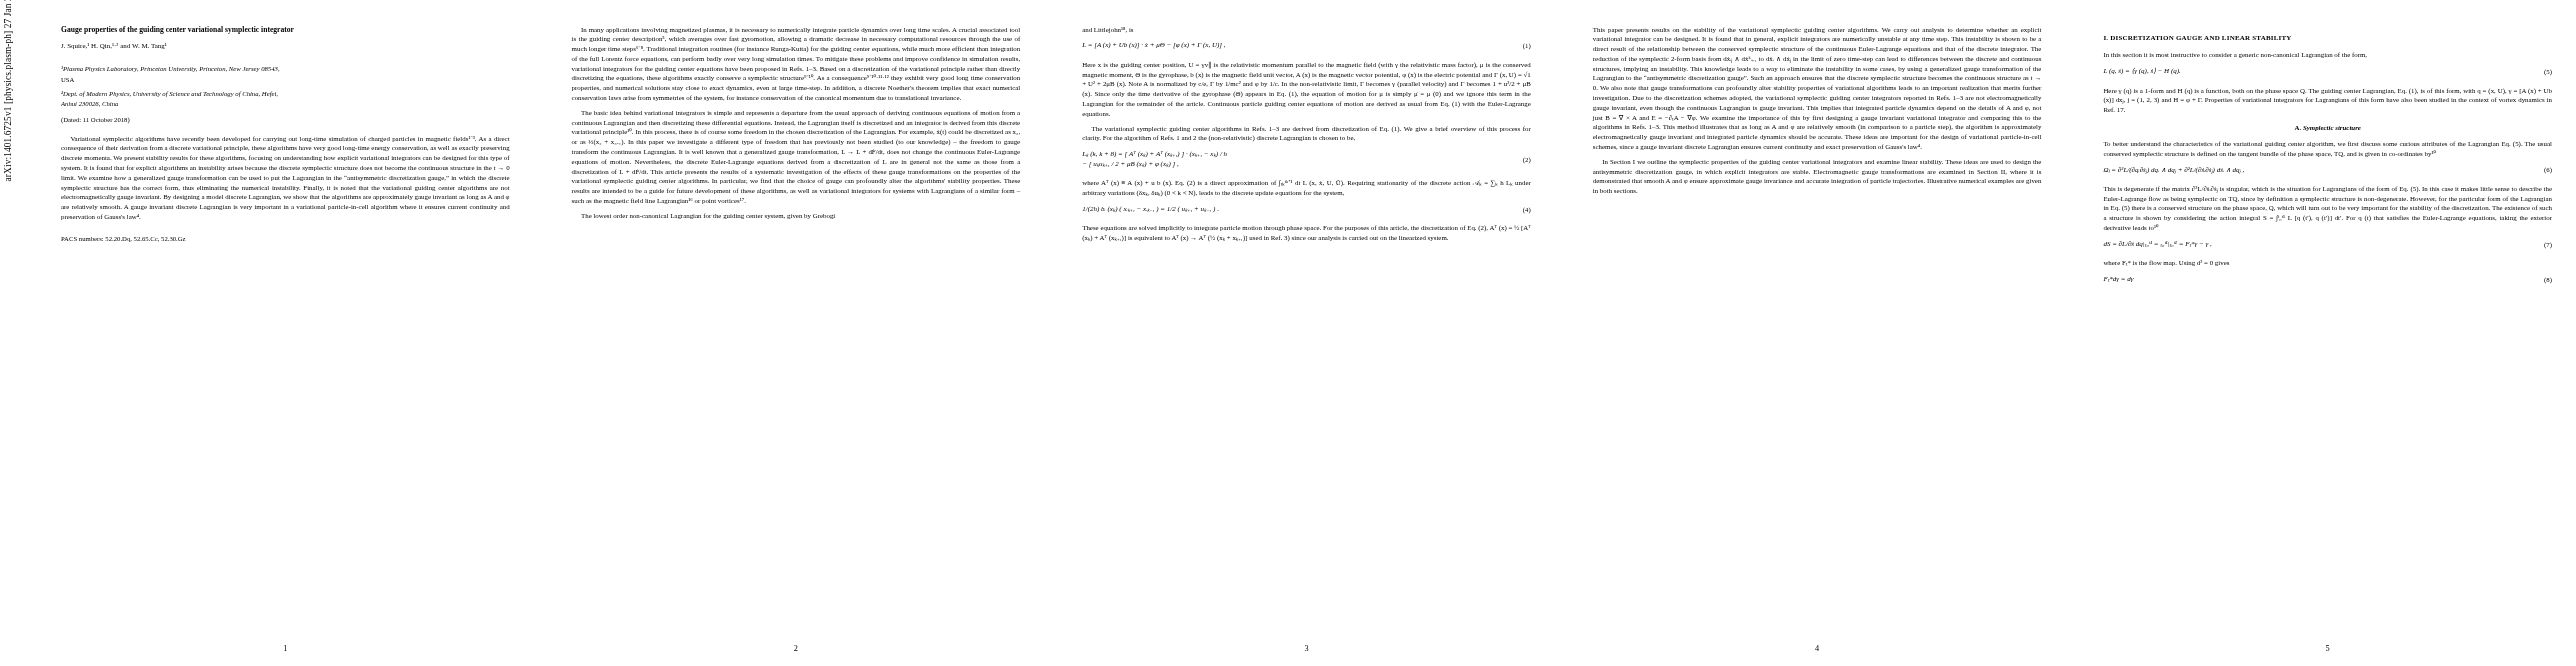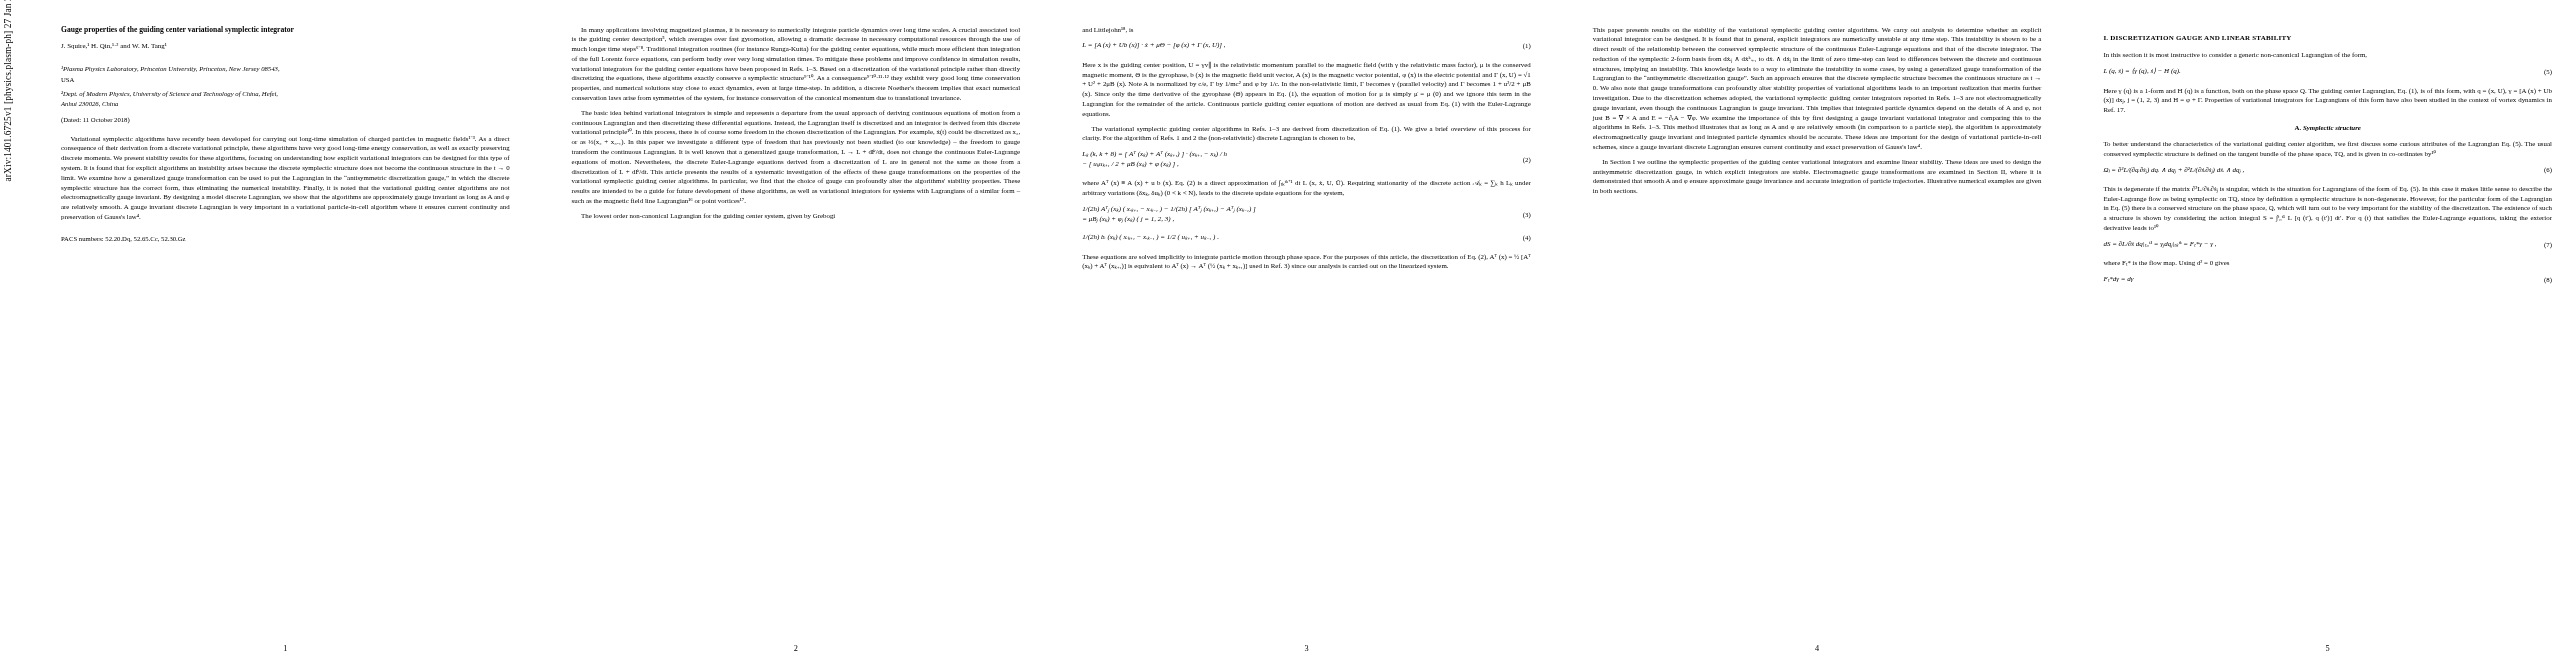--- a/index.html
+++ b/index.html
@@ -179,27 +179,20 @@
         <div class="eq">
           <span class="eq-body">
             <span class="eqline">Lₖ (k, k + 8) = [ Aᵀ (xₖ) + Aᵀ (xₖ₊₁) ] · (xₖ₊₁ − xₖ) / h</span>
             <span class="eqline">− [ uₖuₖ₊₁ / 2 + μB (xₖ) + φ (xₖ) ] ,</span>
           </span>
           <span class="tag">(2)</span>
         </div>
 
         <p class="noind">where Aᵀ (x) ≡ A (x) + u b (x). Eq. (2) is a direct approximation of ∫ₜₖᵗᵏ⁺¹ dt L (x, ẋ, U, Ū). Requiring stationarity of the discrete action 𝒜ₖ = ∑ₖ h Lₖ under arbitrary variations (δxₖ, δuₖ) (0 &lt; k &lt; N), leads to the discrete update equations for the system,</p>
 
-        <div class="eq">
-          <span class="eq-body">
-            <span class="eqline">1/(2h) Aᵀⱼ (xₖ) ( xᵢₖ₊₁ − xᵢₖ₋₁ ) − 1/(2h) [ Aᵀⱼ (xₖ₊₁) − Aᵀⱼ (xₖ₋₁) ]</span>
-            <span class="eqline">= μBⱼ (xₖ) + φⱼ (xₖ)       ( j = 1, 2, 3) ,</span>
-          </span>
-          <span class="tag">(3)</span>
-        </div>
 
         <div class="eq">
           <span class="eq-body">1/(2h) bᵢ (xₖ) ( xᵢₖ₊₁ − xᵢₖ₋₁ ) = 1/2 ( uₖ₊₁ + uₖ₋₁ ) .</span>
           <span class="tag">(4)</span>
         </div>
 
         <p class="noind">These equations are solved implicitly to integrate particle motion through phase space. For the purposes of this article, the discretization of Eq. (2), Aᵀ (x) = ½ [Aᵀ (xₖ) + Aᵀ (xₖ₊₁)] is equivalent to Aᵀ (x) → Aᵀ (½ (xₖ + xₖ₊₁)] used in Ref. 3) since our analysis is carried out on the linearized system.</p>
       </div>
       <div class="page-num">3</div>
     </div>
@@ -232,21 +225,21 @@
         <p class="noind">To better understand the characteristics of the variational guiding center algorithm, we first discuss some curious attributes of the Lagrangian Eq. (5). The usual conserved symplectic structure is defined on the tangent bundle of the phase space, TQ, and is given in co-ordinates by¹⁰</p>
 
         <div class="eq">
           <span class="eq-body">Ωₗ = ∂²L/(∂qᵢ∂ṡⱼ) dqᵢ ∧ dqⱼ + ∂²L/(∂ṡᵢ∂ṡⱼ) dṡᵢ ∧ dqⱼ ,</span>
           <span class="tag">(6)</span>
         </div>
 
         <p class="noind">This is degenerate if the matrix ∂²L/∂ṡᵢ∂ṡⱼ is singular, which is the situation for Lagrangians of the form of Eq. (5). In this case it makes little sense to describe the Euler-Lagrange flow as being symplectic on TQ, since by definition a symplectic structure is non-degenerate. However, for the particular form of the Lagrangian in Eq. (5) there is a conserved structure on the phase space, Q, which will turn out to be very important for the stability of the discretization. The existence of such a structure is shown by considering the action integral S = ∫ᵗ₀ᵗ¹ L [q (t′), q (t′)] dt′. For q (t) that satisfies the Euler-Lagrange equations, taking the exterior derivative leads to¹⁰</p>
 
         <div class="eq">
-          <span class="eq-body">dS = ∂L/∂ṡ dq|ₜ₀ᵗ¹ = γⱼdqⱼ|ₜₖᵗᵏ = Fₜ*γ − γ ,</span>
+          <span class="eq-body">dS = ∂L/∂ṡ dq|ₜ₀ᵗ¹ = ₜ₀ᵗ¹|ₜ₀ᵗ¹ = Fₜ*γ − γ ,</span>
           <span class="tag">(7)</span>
         </div>
 
         <p class="noind">where Fₜ* is the flow map. Using d² = 0 gives</p>
 
         <div class="eq">
           <span class="eq-body">Fₜ*dγ = dγ</span>
           <span class="tag">(8)</span>
         </div>
       </div>

